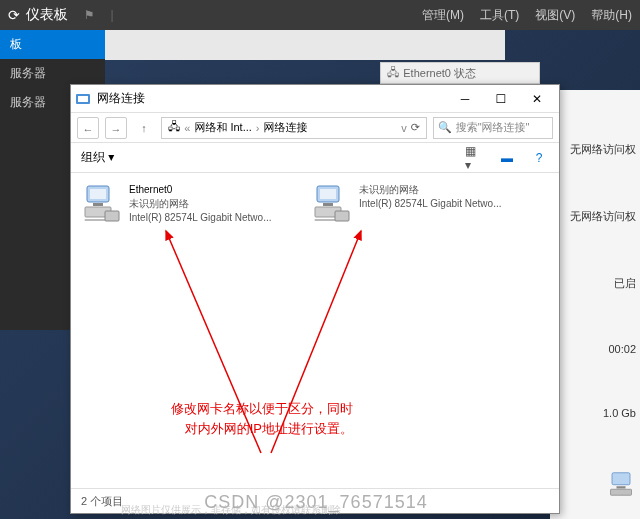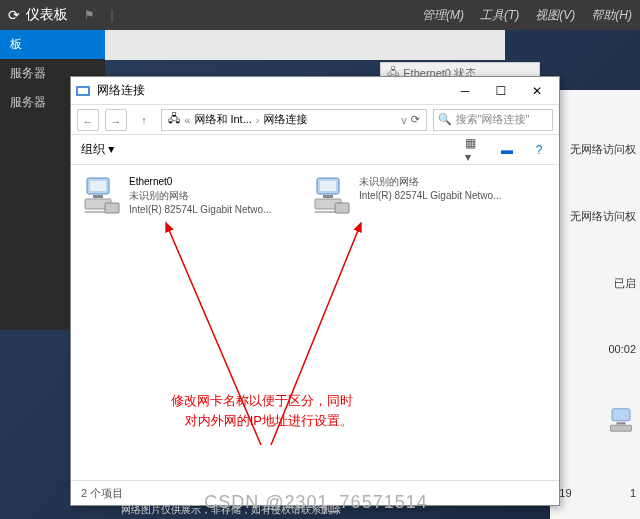--- a/index.html
+++ b/index.html
@@ -3,36 +3,36 @@
   <meta charset="utf-8">
   <style>
     * { margin: 0; padding: 0; box-sizing: border-box; font-family: "Microsoft YaHei", "Segoe UI", sans-serif; }
     body { width: 640px; height: 519px; overflow: hidden; background: #f0f0f0; position: relative; }
     
     .desktop-bg { position: absolute; inset: 0; background: linear-gradient(135deg, #2a3f5f 0%, #1a2940 100%); }
     
     .top-menu { position: absolute; top: 0; left: 0; right: 0; height: 30px; background: #3a3a3a; display: flex; align-items: center; color: #ccc; font-size: 12px; padding: 0 8px; gap: 16px; }
     .top-menu .title { font-size: 14px; color: #fff; display: flex; align-items: center; gap: 6px; }
     .top-menu .spacer { flex: 1; }
-    .top-menu .menu-item { color: #ccc; cursor: default; font-style: italic; }
+    .top-menu .menu-item { color: #ccc; cursor: default; }
     
     .sidebar { position: absolute; top: 30px; left: 0; width: 105px; background: #2b2b2b; height: 300px; }
     .sidebar-item { padding: 6px 10px; color: #ccc; font-size: 12px; }
     .sidebar-item.active { background: #0078d7; color: #fff; }
     
     .gray-panel { position: absolute; top: 30px; left: 105px; width: 400px; height: 30px; background: #e8e8e8; }
     
     .right-panel { position: absolute; top: 90px; right: 0; width: 90px; height: 429px; background: #f5f5f5; font-size: 11px; color: #333; padding: 4px; }
     .right-panel div { padding: 4px 0; text-align: right; margin-top: 44px; }
     .right-diagram { margin-top: 180px; text-align: center; }
     .right-btns { display: flex; gap: 4px; margin-top: 4px; }
     .right-btn { border: 1px solid #aaa; background: #e8e8e8; padding: 2px 8px; font-size: 11px; }
     
     
-    .window { position: absolute; top: 76px; left: 70px; width: 490px; height: 430px; background: #fff; border: 1px solid #888; box-shadow: 2px 2px 8px rgba(0,0,0,0.3); display: flex; flex-direction: column; }
+    .window { position: absolute; top: 84px; left: 70px; width: 490px; height: 430px; background: #fff; border: 1px solid #888; box-shadow: 2px 2px 8px rgba(0,0,0,0.3); display: flex; flex-direction: column; }
     .titlebar { height: 28px; display: flex; align-items: center; padding: 0 4px; border-bottom: 1px solid #e0e0e0; }
     .titlebar .win-icon { width: 16px; height: 16px; margin-right: 6px; }
     .titlebar .win-title { font-size: 12px; flex: 1; }
     .titlebar .win-controls { display: flex; }
     .titlebar .win-btn { width: 36px; height: 24px; display: flex; align-items: center; justify-content: center; font-size: 12px; }
     
     .addressbar { height: 30px; display: flex; align-items: center; padding: 0 6px; gap: 6px; border-bottom: 1px solid #e0e0e0; }
     .nav-arrow { width: 22px; height: 22px; border: 1px solid #ccc; border-radius: 2px; display: flex; align-items: center; justify-content: center; font-size: 11px; color: #666; }
     .breadcrumb { flex: 1; height: 22px; border: 1px solid #ccc; display: flex; align-items: center; padding: 0 6px; font-size: 11px; gap: 4px; }
     .breadcrumb .sep { color: #888; }
@@ -94,20 +94,21 @@
 <div class="behind-tab">
   <span>🖧</span>
   <span>Ethernet0 状态</span>
 </div>
 
 <div class="right-panel">
   <div>无网络访问权</div>
   <div>无网络访问权</div>
   <div>已启</div>
   <div>00:02</div>
+  <div>1.0 Gb</div>
   <div class="right-diagram">
     <svg class="small-net-icon" viewBox="0 0 40 34">
       <rect x="8" y="2" width="24" height="16" rx="2" fill="#b8d4f0" stroke="#5a8bc4"></rect>
       <rect x="14" y="20" width="12" height="3" fill="#888"></rect>
       <rect x="6" y="24" width="28" height="8" rx="1" fill="#c0c0c0" stroke="#888"></rect>
     </svg>
   </div>
   <div style="display:flex;justify-content:space-between;padding:4px 0">
     <span>119</span>
     <span>1</span>

